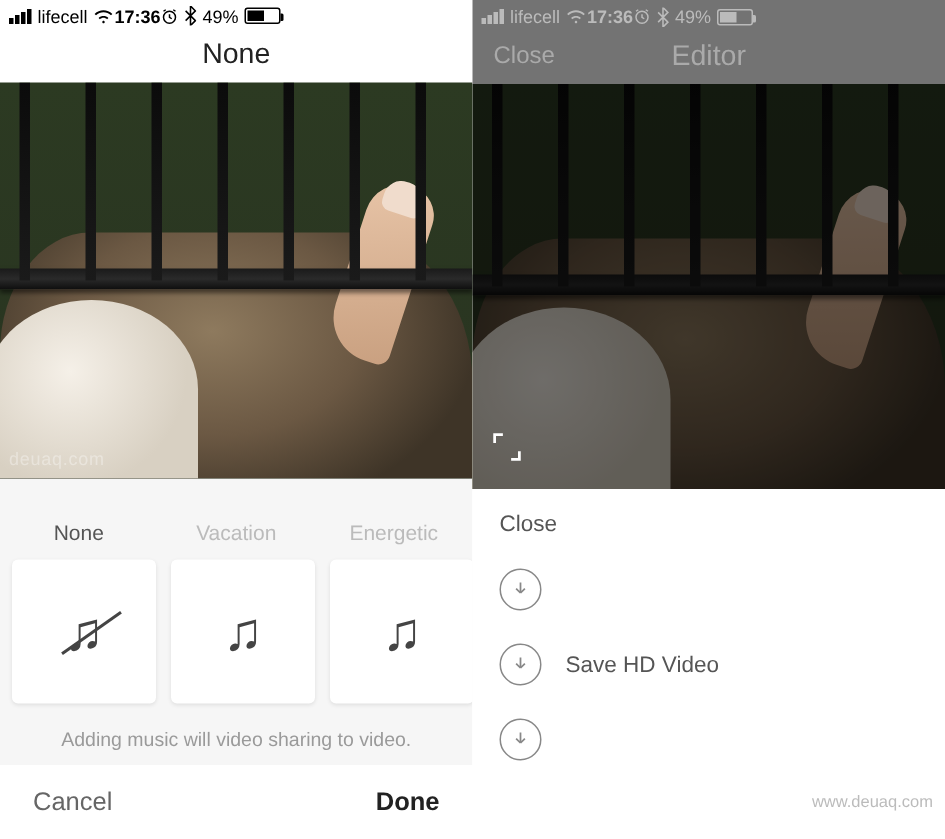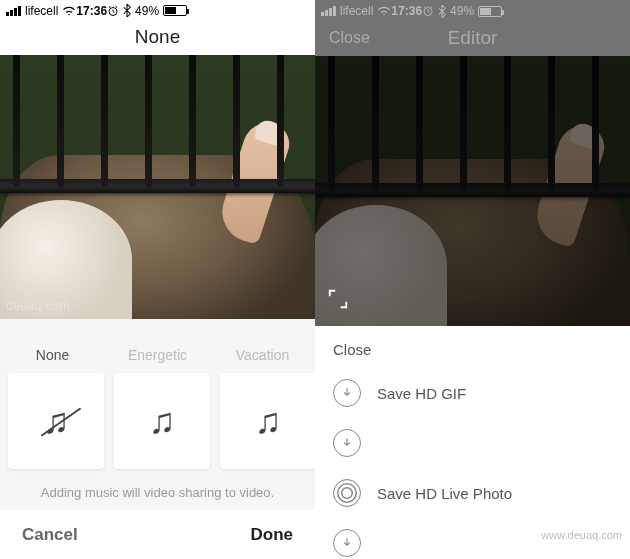--- a/index.html
+++ b/index.html
@@ -32,21 +32,21 @@
   .music-tabs { display:flex; padding: 8px 0 6px 0; }
   .music-tab { flex:1; min-width:100px; text-align:center; font-size:14px; color:#bbb; }
   .music-tab.active { color:#555; }
   .music-cards { display:flex; gap:10px; padding: 4px 8px 10px 8px; overflow:hidden;}
   .music-card { width: 96px; height: 96px; background:#fff; border-radius:4px; box-shadow: 0 1px 3px rgba(0,0,0,0.1); display:flex; align-items:center; justify-content:center; flex-shrink:0;}
   .note-icon { font-size: 36px; color:#444; position:relative;}
   .note-icon.crossed::after { content:""; position:absolute; left:-6px; top:50%; width:48px; height:2px; background:#444; transform: rotate(-35deg);}
   .hint { text-align:center; color:#9a9a9a; font-size:13px; padding: 6px 10px 10px 10px;}
   .bottom-bar { height: 50px; display:flex; justify-content:space-between; align-items:center; padding: 0 22px; background:#fff; }
   .bottom-bar span { font-size:17px; }
-  .bottom-bar .cancel { color:#666; font-weight:700;}
+  .bottom-bar .cancel { color:#666; font-weight:400;}
   .bottom-bar .done { color:#222; font-weight:600;}
   .sheet { position:absolute; bottom:0; left:0; right:0; height: 232px; background:#fff; padding: 14px 0 0 0;}
   .sheet-close { font-size:15px; color:#555; padding: 0 18px 10px 18px;}
   .menu-item { display:flex; align-items:center; gap:16px; padding: 11px 18px; font-size:15px; color:#555;}
   .circle-icon { width:28px; height:28px; border:1.5px solid #888; border-radius:50%; display:flex; align-items:center; justify-content:center; flex-shrink:0;}
   .circle-icon.ring { border:1.5px solid #888; box-shadow: inset 0 0 0 3px #fff, inset 0 0 0 4.5px #888, inset 0 0 0 7px #fff, inset 0 0 0 8.5px #888;}
   .dl-icon svg { width:14px; height:14px; }
   .watermark-left { position:absolute; bottom:6px; left:6px; font-size:12px; color: rgba(255,255,255,0.35); z-index:5; letter-spacing:0.5px;}
   .watermark-right { position:absolute; bottom:18px; right:8px; font-size:11px; color: rgba(120,120,120,0.5); z-index:50;}
   .screen .dim-overlay-top { position:absolute; top:0; left:0; right:0; height:56px; background: rgba(0,0,0,0.55); z-index:3; pointer-events:none;}
@@ -107,22 +107,22 @@
         <div class="cage-bar" style="left:60%"></div>
         <div class="cage-bar" style="left:74%"></div>
         <div class="cage-bar" style="left:88%"></div>
     </div>
     <span class="watermark-left">deuaq.com</span>
   </div>
 
   <div class="music-panel">
     <div class="music-tabs">
       <div class="music-tab active">None</div>
+      <div class="music-tab">Vacation</div>
       <div class="music-tab">Energetic</div>
-      <div class="music-tab">Vacation</div>
     </div>
     <div class="music-cards">
       <div class="music-card">
           <span class="note-icon crossed">♫</span>
         </div>
       <div class="music-card">
           <span class="note-icon">♫</span>
         </div>
       <div class="music-card">
           <span class="note-icon">♫</span>
@@ -196,32 +196,28 @@
 
   <div class="sheet">
     <div class="sheet-close">Close</div>
 
     <div class="menu-item">
       <span class="circle-icon dl-icon">
           <svg viewBox="0 0 24 24">
             <path d="M12 4v12m0 0l-5-5m5 5l5-5" stroke="#888" stroke-width="2" fill="none"></path>
           </svg>
         </span>
-      <span>Save HD GIF</span>
     </div>
     <div class="menu-item">
       <span class="circle-icon dl-icon">
           <svg viewBox="0 0 24 24">
             <path d="M12 4v12m0 0l-5-5m5 5l5-5" stroke="#888" stroke-width="2" fill="none"></path>
           </svg>
         </span>
-    </div>
-    <div class="menu-item">
-      <span class="circle-icon ring"></span>
-      <span>Save HD Live Photo</span>
+      <span>Save HD Video</span>
     </div>
     <div class="menu-item">
       <span class="circle-icon dl-icon">
           <svg viewBox="0 0 24 24">
             <path d="M12 4v12m0 0l-5-5m5 5l5-5" stroke="#888" stroke-width="2" fill="none"></path>
           </svg>
         </span>
     </div>
 
   </div>

